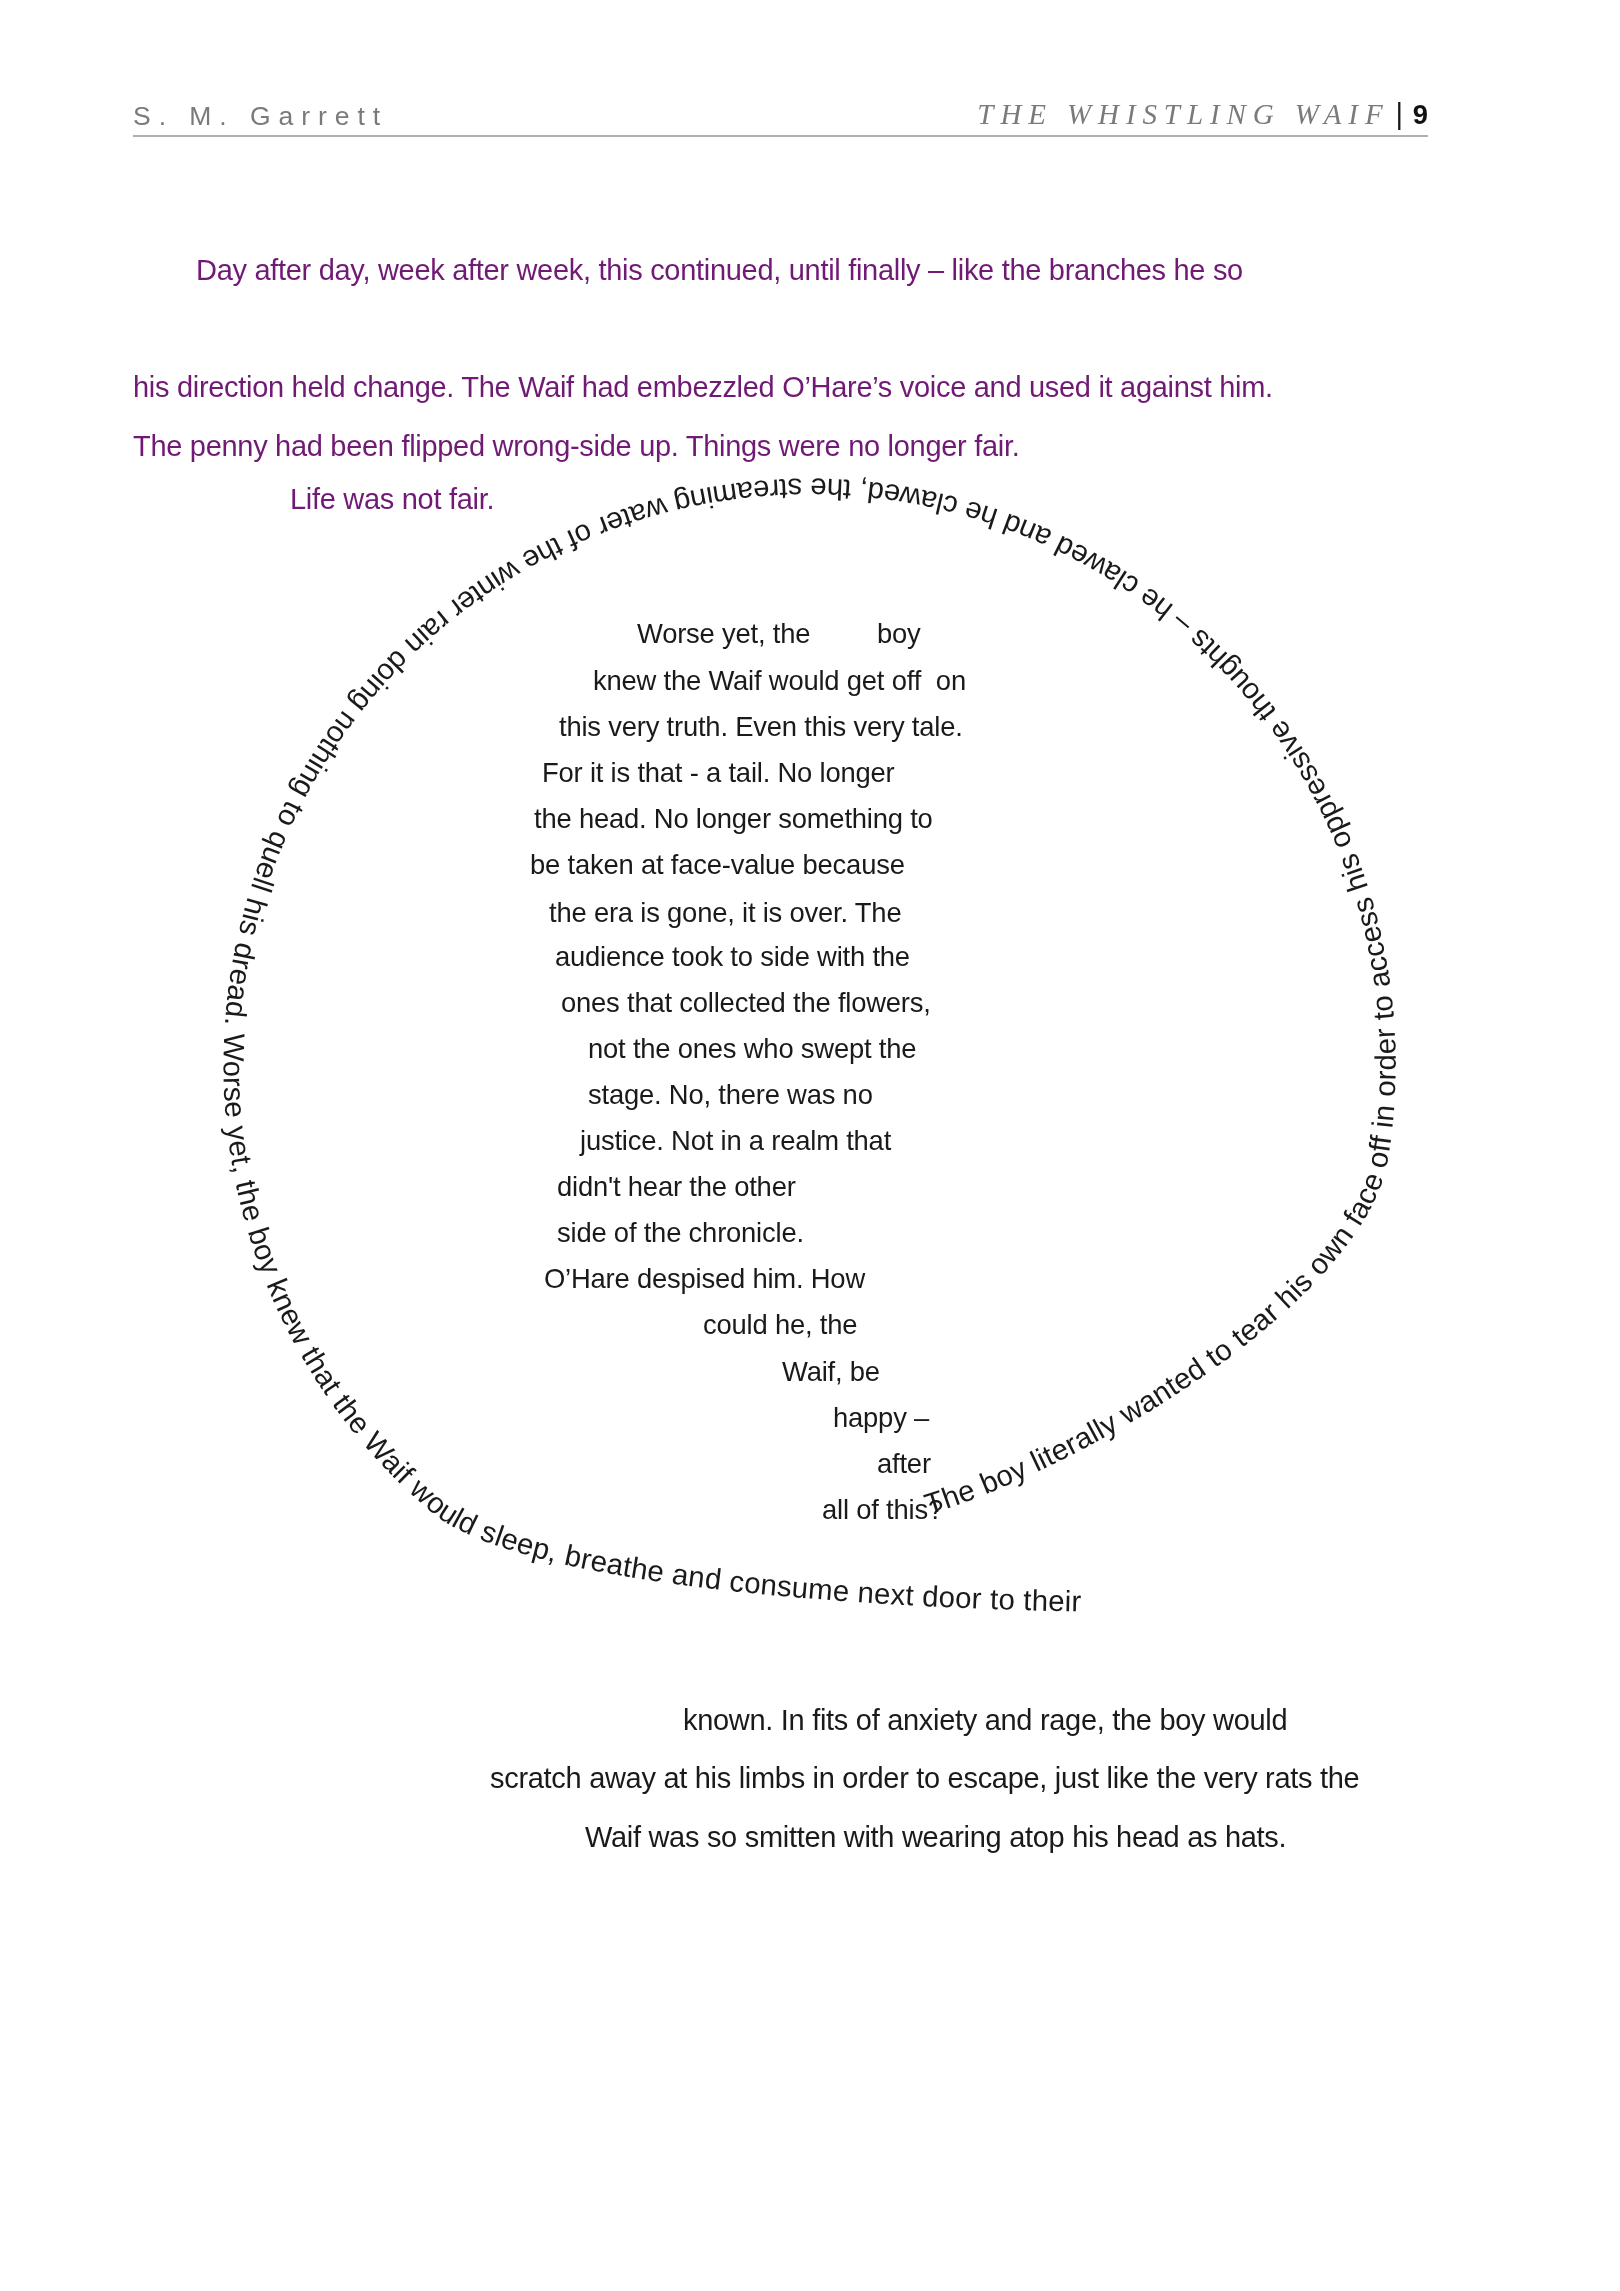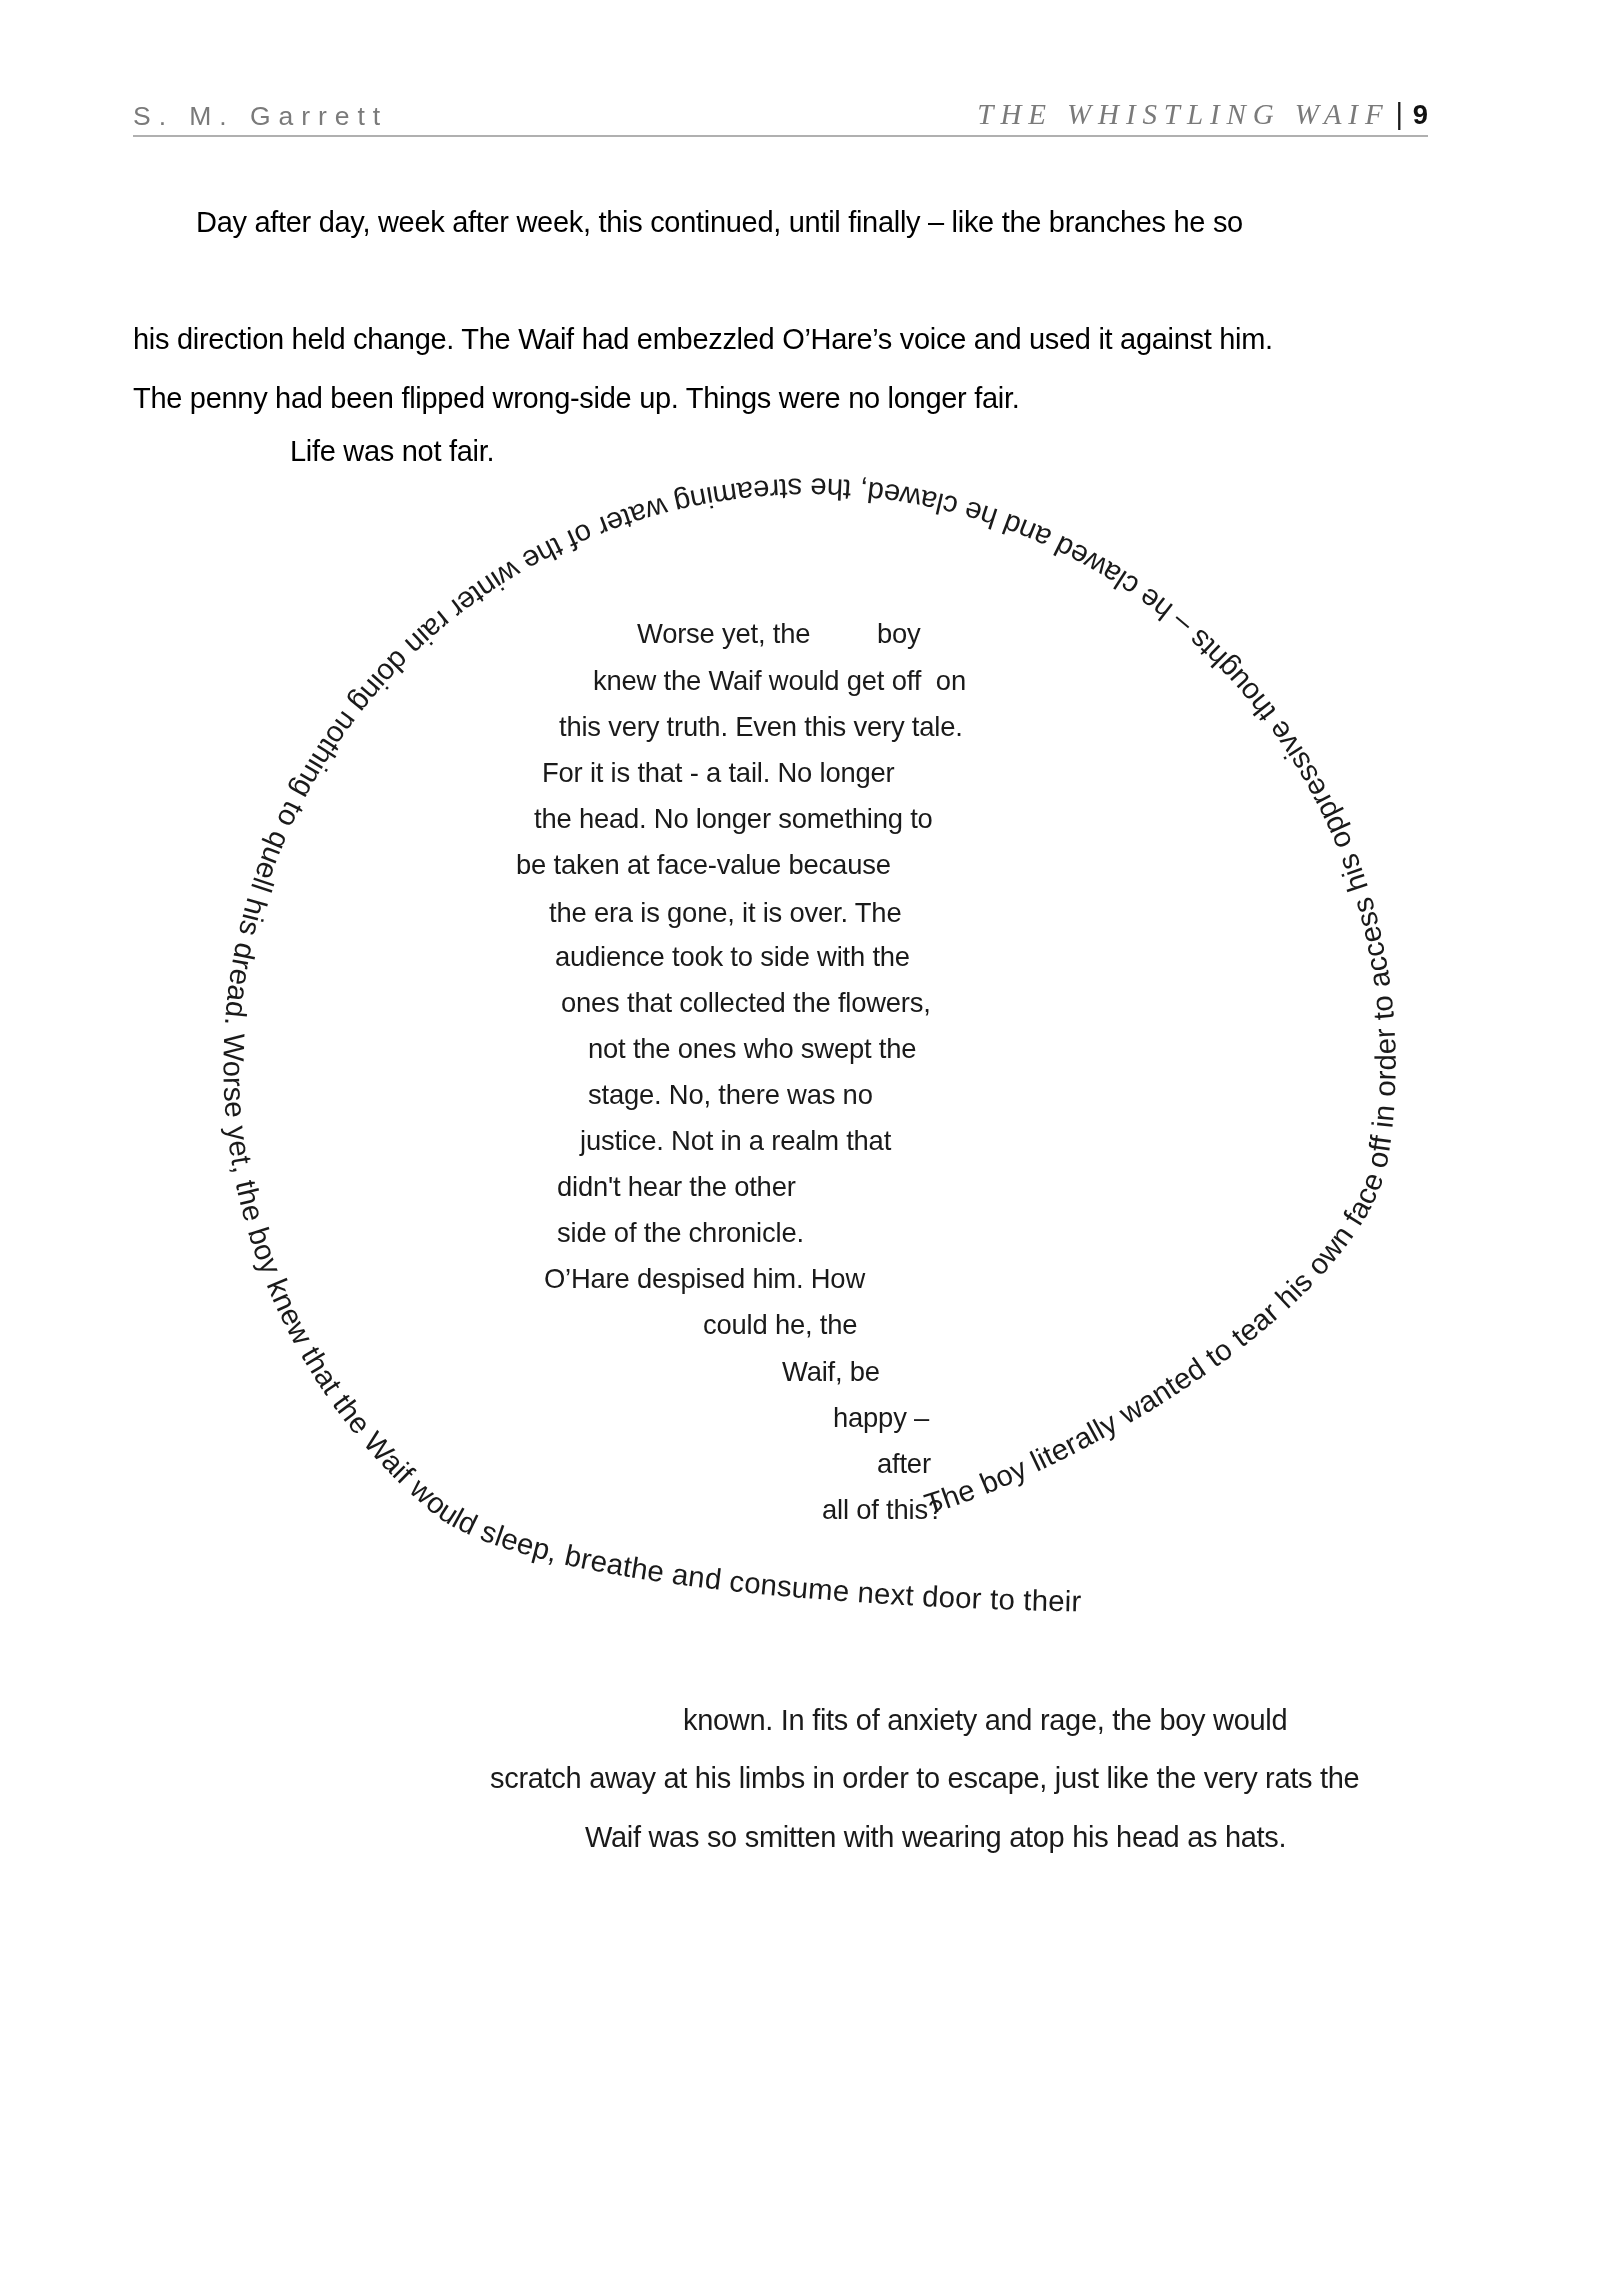--- a/index.html
+++ b/index.html
@@ -31,21 +31,21 @@
   .hdr-sep { font-size: 29px; font-weight: 400; color: #1a1a1a; margin: 0 9.8px 0 5.9px; }
   .hdr-page { font-size: 27.4px; font-weight: 700; color: #111111; }
   .hdr-rule {
     position: absolute; left: 133px; top: 135px;
     width: 1295px; height: 2px; background: #b0b0b0;
   }
   
   .bline {
     position: absolute; left: 133px;
     font-size: 29px; line-height: 35px; letter-spacing: -0.3px;
-    white-space: pre; color: #000000;
+    white-space: pre; color: #701a75; margin-top: 48px;
   }
   .p1-l1 { top: 205px; left: 196px; }
   .p1-l2 { top: 264px; }
   .p1-l3 { top: 322px; }
   .p1-l4 { top: 381px; }
   .p2-l1 { top: 434px; left: 290px; }
   
   .ring-svg { position: absolute; left: 0; top: 0; }
   .ring-text {
     font-family: "Liberation Sans", sans-serif;
@@ -56,21 +56,21 @@
   .cline {
     position: absolute;
     font-size: 27.4px; line-height: 33px; letter-spacing: -0.2px;
     white-space: pre; color: #1a1a1a;
   }
   .cl1  { left: 637px; top: 617px;  }
   .cl2  { left: 593px; top: 664px;  }
   .cl3  { left: 559px; top: 710px;  }
   .cl4  { left: 542px; top: 756px;  }
   .cl5  { left: 534px; top: 802px;  }
-  .cl6  { left: 516px; top: 848px; text-align: center;  }
+  .cl6  { left: 530px; top: 848px; text-align: center;  }
   .cl7  { left: 549px; top: 896px;  }
   .cl8  { left: 555px; top: 940px;  }
   .cl9  { left: 561px; top: 986px; }
   .cl10 { left: 588px; top: 1032px; }
   .cl11 { left: 588px; top: 1078px; }
   .cl12 { left: 580px; top: 1124px; }
   .cl13 { left: 557px; top: 1170px; }
   .cl14 { left: 557px; top: 1216px; }
   .cl15 { left: 544px; top: 1262px; }
   .cl16 { left: 703px; top: 1308px; }

